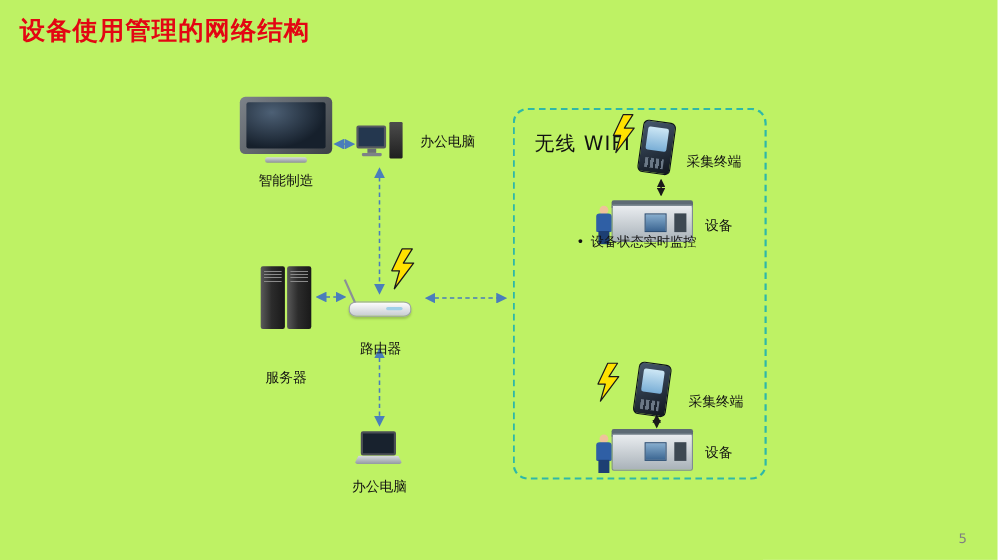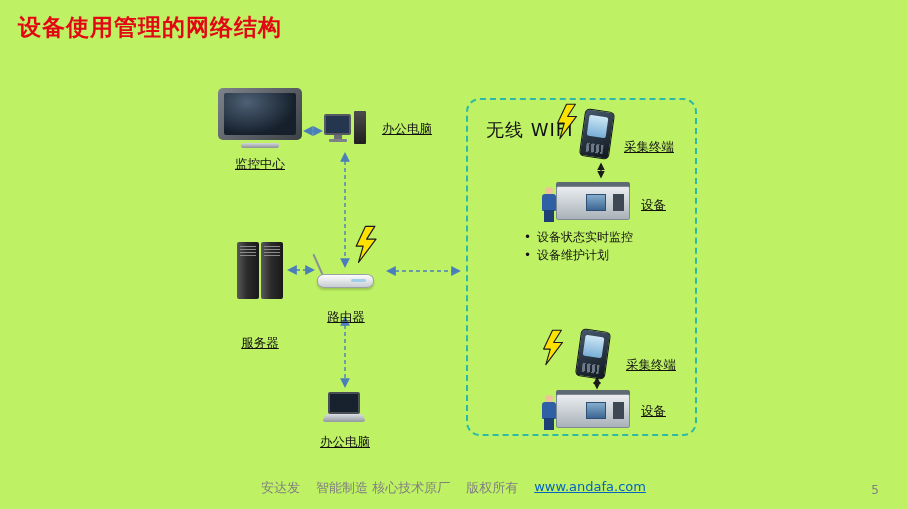--- a/index.html
+++ b/index.html
@@ -9,21 +9,21 @@
 
   .title { position:absolute; left:18px; top:12px; font-size:23px; font-weight:bold;
            color:#e30613; letter-spacing:1px; }
 
   
   .connections { position:absolute; left:0; top:0; pointer-events:none; }
   .conn-blue  { stroke:#4a7ebb; stroke-width:1.4; }
   .conn-black { stroke:#1a1a1a; stroke-width:1.3; }
   .dashed { stroke-dasharray:4 3; }
 
-  .node-label { position:absolute; font-size:12.5px; color:#111; text-align:center;text-decoration:underline; }
+  .node-label { position:absolute; font-size:12.5px; color:#111; text-align:center; }
 
   
   .tv { position:absolute; left:218px; top:88px; width:84px; height:64px; }
   .tv-frame { width:84px; height:52px; background:linear-gradient(135deg,#7d838a,#3c4146);
               border-radius:5px; padding:5px 6px; }
   .tv-screen { width:100%; height:100%; border-radius:2px;
                background:radial-gradient(ellipse at 32% 22%, #4d6075 0%, #16202c 70%); }
   .tv-base { width:38px; height:5px; margin:3px auto 0; border-radius:2px;
              background:linear-gradient(#d4d8dc,#8c9196); }
 
@@ -86,21 +86,21 @@
   .machine-window { position:absolute; right:24px; top:14px; width:20px; height:17px;
                     background:linear-gradient(#86adce,#3c6692); border:1px solid #2c4f75; }
   .machine-ctrl { position:absolute; right:6px; top:14px; width:11px; height:17px; background:#3d4852; }
   .worker-head { position:absolute; left:11px; top:7px; width:8px; height:8px;
                  background:#eec39a; border-radius:50%; }
   .worker-body { position:absolute; left:8px; top:14px; width:14px; height:17px;
                  background:#2f5fa5; border-radius:3px 3px 1px 1px; }
   .worker-legs { position:absolute; left:10px; top:30px; width:10px; height:12px; background:#1d3f73; }
 
   
-  .bullets { position:absolute; left:524px; top:231px; width:170px; list-style:none; }
+  .bullets { position:absolute; left:524px; top:214px; width:170px; list-style:none; }
   .bullets li { display:flex; font-size:12px; color:#111; line-height:12px; margin-bottom:5.5px; }
   .bullets li::before { content:"\2022"; margin-right:6px; font-size:12px; }
 
   
   .footer { position:absolute; left:0; right:0; bottom:12px; display:flex;
             justify-content:center; gap:16px; font-size:13px; color:#808080; }
   .footer-link { color:#0563c1; text-decoration:underline; cursor:pointer; }
   .page-number { position:absolute; right:28px; bottom:12px; font-size:12px; color:#808080; }
 </style>
 </head>
@@ -127,21 +127,21 @@
     <line class="conn-black" x1="601" y1="164" x2="601" y2="177" marker-start="url(#arrowBlack)" marker-end="url(#arrowBlack)"></line>
     <line class="conn-black" x1="597" y1="378" x2="597" y2="388" marker-start="url(#arrowBlack)" marker-end="url(#arrowBlack)"></line>
   </svg>
 
   <div class="tv">
     <div class="tv-frame">
         <div class="tv-screen"></div>
       </div>
     <div class="tv-base"></div>
   </div>
-  <div class="node-label" style="left:208px; top:156px; width:104px;">监控中心</div>
+  <div class="node-label" style="left:208px; top:156px; width:104px;">智能制造</div>
 
   <div class="pc">
     <div class="pc-monitor"></div>
     <div class="pc-stand"></div>
     <div class="pc-base"></div>
     <div class="pc-tower"></div>
   </div>
   <div class="node-label" style="left:382px; top:121px; text-align:left;">办公电脑</div>
 
   <div class="server">
@@ -187,21 +187,20 @@
     <div class="machine-window"></div>
     <div class="machine-ctrl"></div>
     <div class="worker-head"></div>
     <div class="worker-body"></div>
     <div class="worker-legs"></div>
   </div>
   <div class="node-label" style="left:641px; top:197px; text-align:left;">设备</div>
 
   <ul class="bullets">
     <li>设备状态实时监控</li>
-    <li>设备维护计划</li>
   </ul>
 
   <span class="bolt" style="left:540px; top:328px;">
     <svg width="25" height="40" viewBox="0 0 22 36">
         <polygon points="11,2 3,19 9,19 5,33 20,13 12,13 19,2" fill="#ffe100" stroke="#1a1a1a" stroke-width="1" stroke-linejoin="round"></polygon>
       </svg>
   </span>
 
   <div class="pda" style="left:578px; top:330px;">
     <div class="pda-body"></div>
@@ -214,21 +213,15 @@
     <div class="machine-top"></div>
     <div class="machine-body"></div>
     <div class="machine-window"></div>
     <div class="machine-ctrl"></div>
     <div class="worker-head"></div>
     <div class="worker-body"></div>
     <div class="worker-legs"></div>
   </div>
   <div class="node-label" style="left:641px; top:403px; text-align:left;">设备</div>
 
-  <div class="footer">
-    <span>安达发</span>
-    <span>智能制造 核心技术原厂</span>
-    <span>版权所有</span>
-    <a class="footer-link" href="#">www.andafa.com</a>
-  </div>
   <div class="page-number">5</div>
 
 </div>
 
 </body></html>

